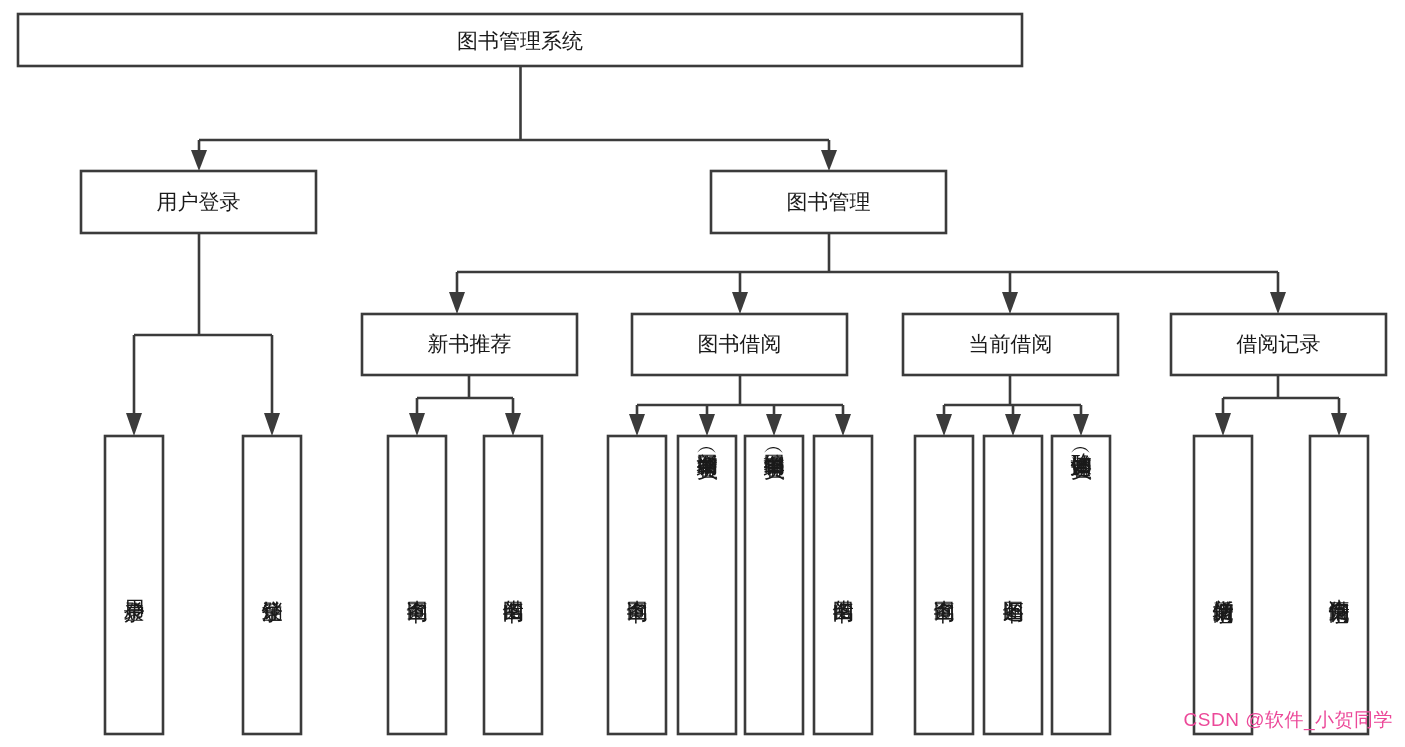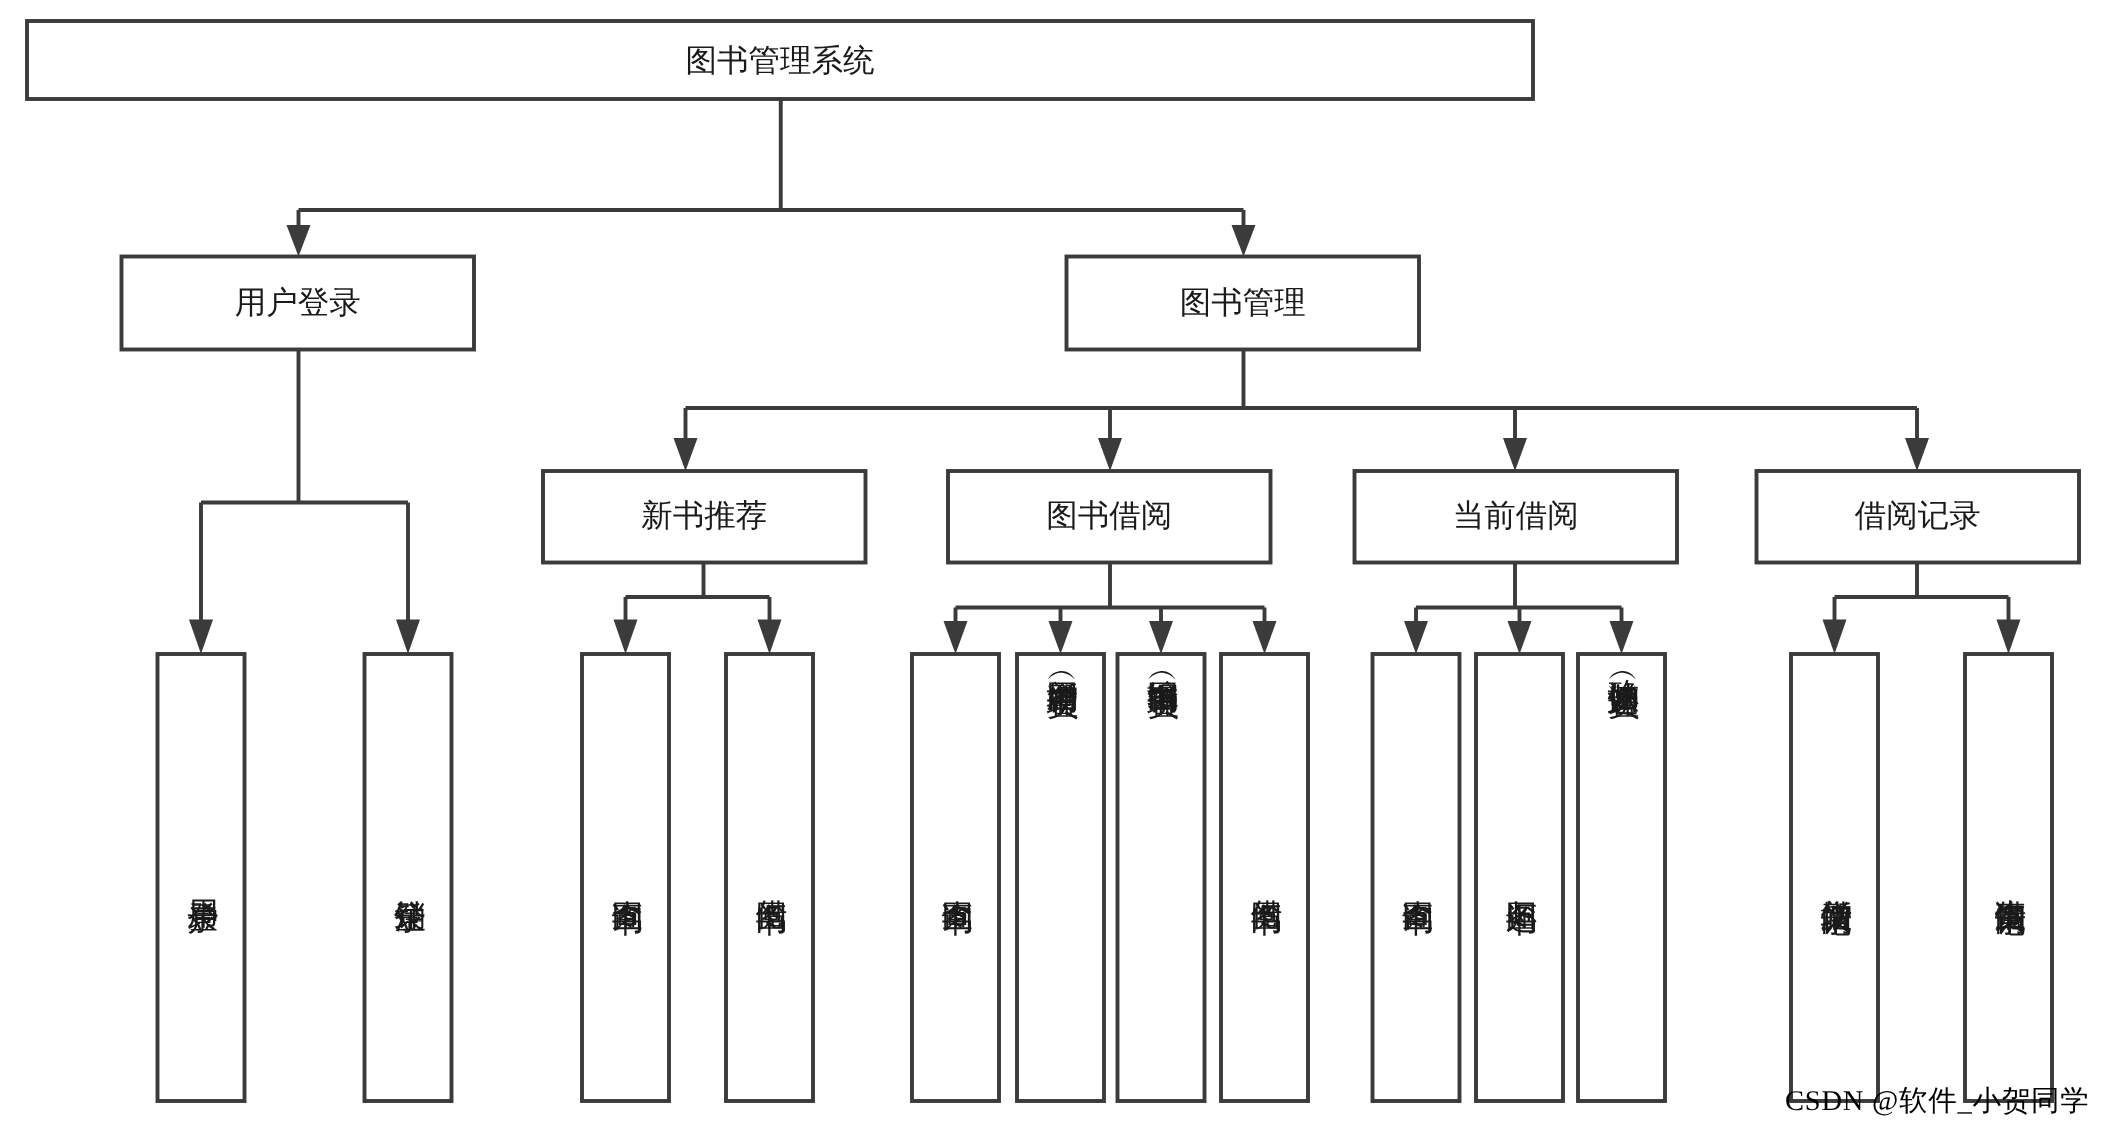--- a/index.html
+++ b/index.html
@@ -63,24 +63,24 @@
     font-family: "Liberation Sans", "DejaVu Sans", sans-serif;
     font-size: 21px;
     line-height: 1.08;
     letter-spacing: 1px;
     color: #1a1a1a;
     white-space: nowrap;
   }
   #watermark {
     position: absolute;
     right: 12px;
-    bottom: 0;
-    font-family: Liberation Serif, serif;
+    bottom: 14px;
+    font-family: Liberation Sans, sans-serif;
     font-size: 19px;
-    color: #000000;
+    color: #ec4899;
     letter-spacing: 0.5px;
     white-space: nowrap;
   }
 </style>
 </head>
 <body>
 
 <svg id="diagram" viewBox="0 0 1405 747">
 
   <g>

